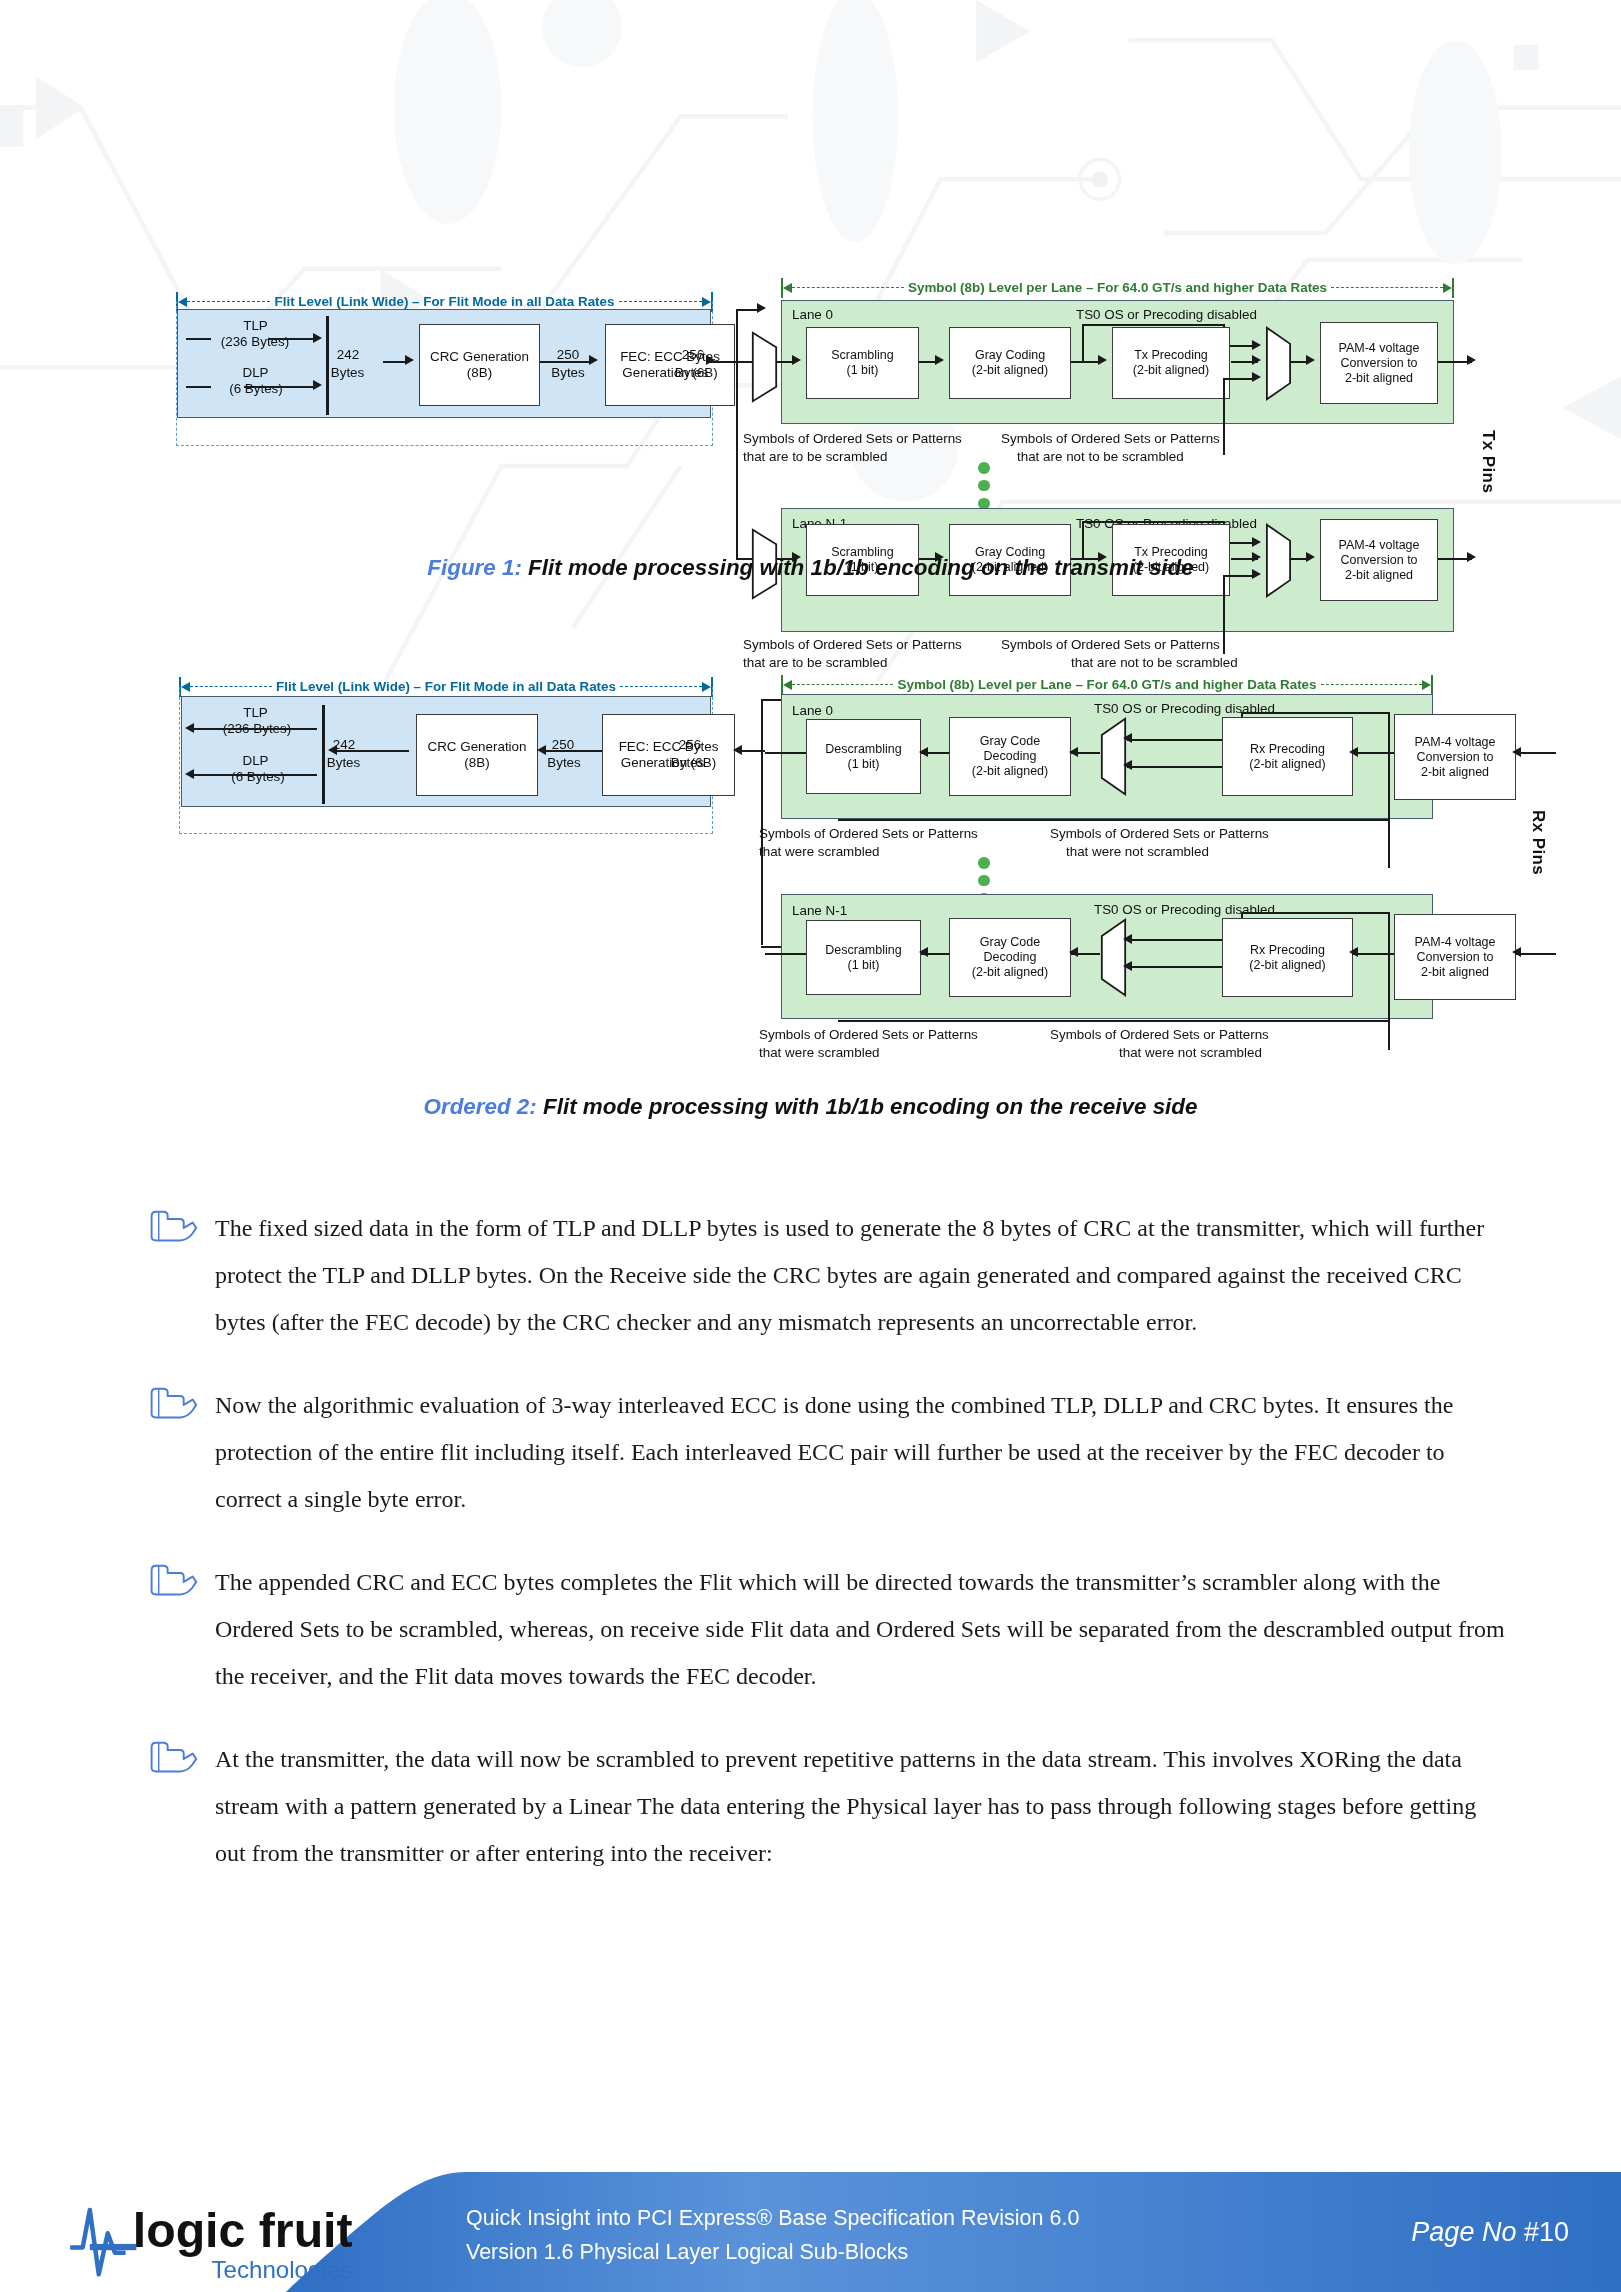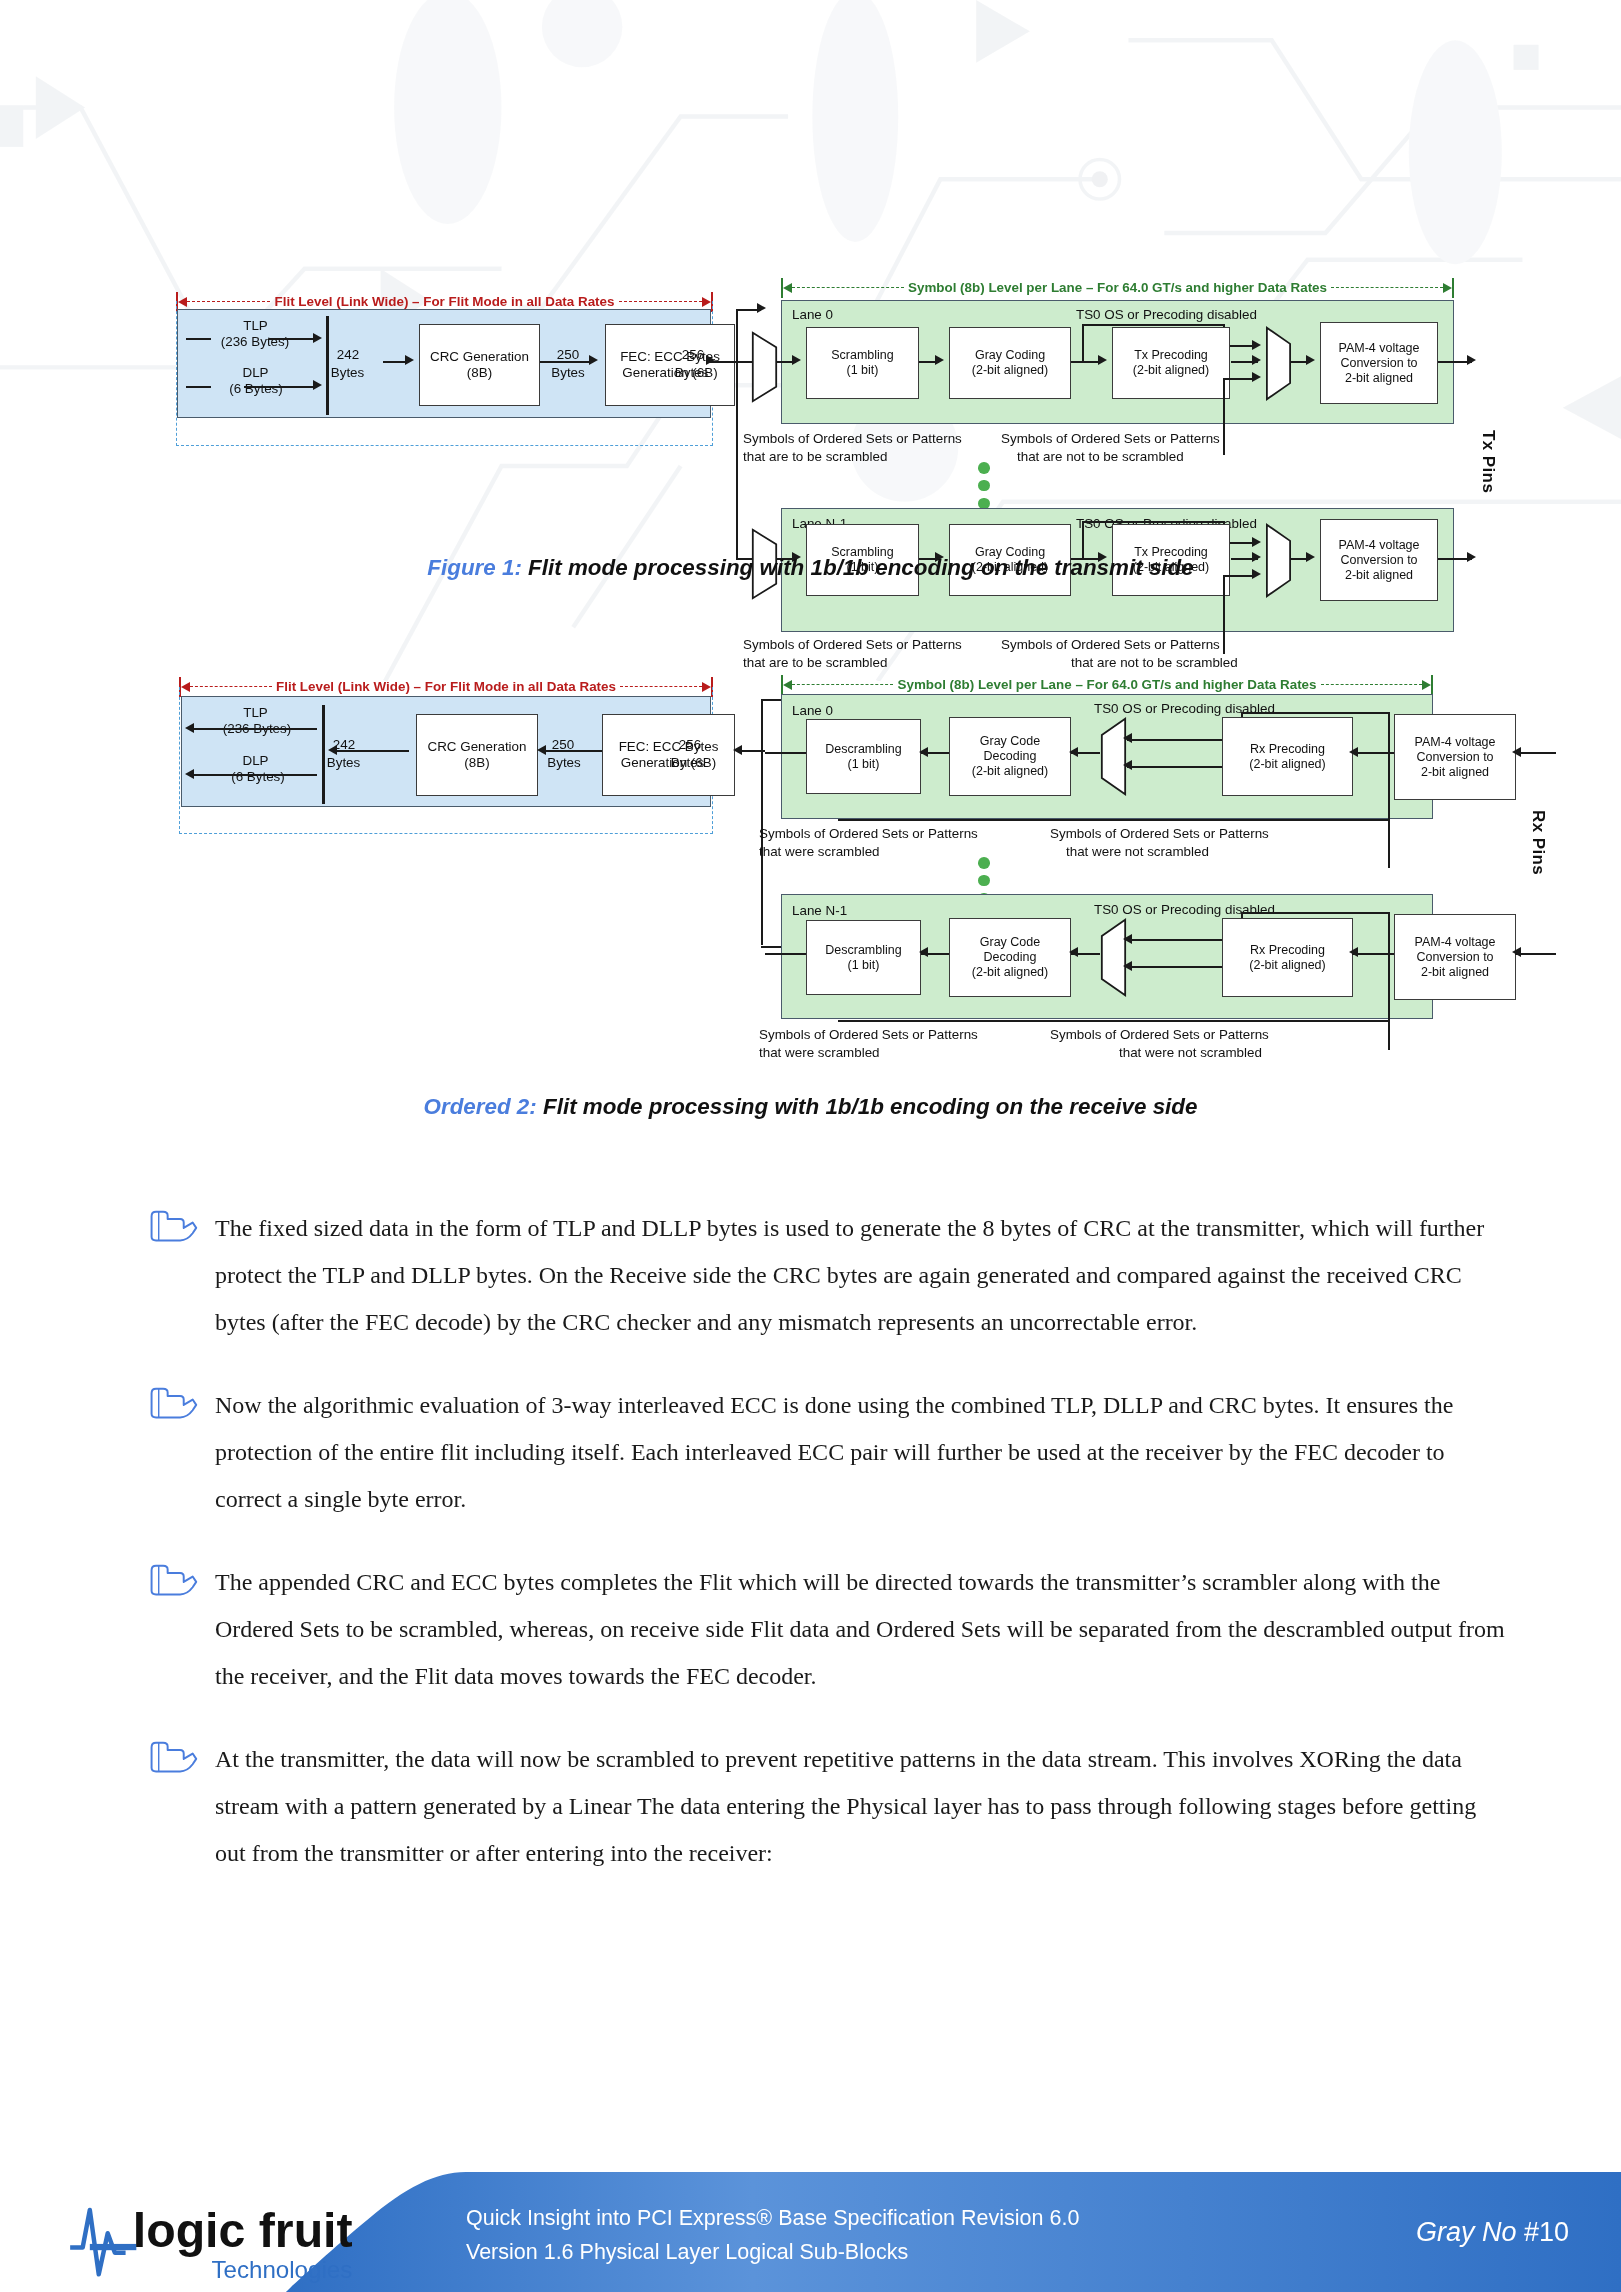--- a/index.html
+++ b/index.html
@@ -32,21 +32,21 @@
     flex:1 1 auto; border-top:1.8px dashed currentColor; height:0;
   }
   .span-label .txt { padding:0 4.5px; font-size:13.4px; line-height:1; }
   .span-label .ar-l, .span-label .ar-r {
     width:0;height:0;border-top:5.4px solid transparent;border-bottom:5.4px solid transparent;
   }
   .span-label .ar-l { border-right:9.9px solid currentColor; }
   .span-label .ar-r { border-left:9.9px solid currentColor; }
   .span-label .tick { width:1.8px; height:19.7px; background:currentColor; }
 
-  .blue-span { color:#b91c1c; }
+  .blue-span { color:#0369a1; }
   .green-span { color:#2e7d32; }
 
   
   .flit-dashed {
     position:absolute; border:1.8px dashed #4f9fd8; border-top:none; background:transparent;
   }
   .flit-box {
     position:absolute; background:#cfe4f5; border:1.8px solid #4a5b6b;
   }
   .wbox {
@@ -735,17 +735,17 @@
     <text x="78" y="62" font-family="Liberation Sans, sans-serif" font-size="54" font-weight="700" fill="#111">logic fruit</text>
     <text x="166" y="96" font-family="Liberation Sans, sans-serif" font-size="27" fill="#2f6fc4">Technologies</text>
   </svg>
 
   <div class="footer-text">
     <div>Quick Insight into PCI Express® Base Specification Revision 6.0</div>
     <div>Version 1.6 Physical Layer Logical Sub-Blocks</div>
   </div>
 
   <div class="page-no">
-    <span class="it">Gray No</span>
+    <span class="it">Page No</span>
     <span>#10</span>
   </div>
 </div>
 
 
 </body></html>

